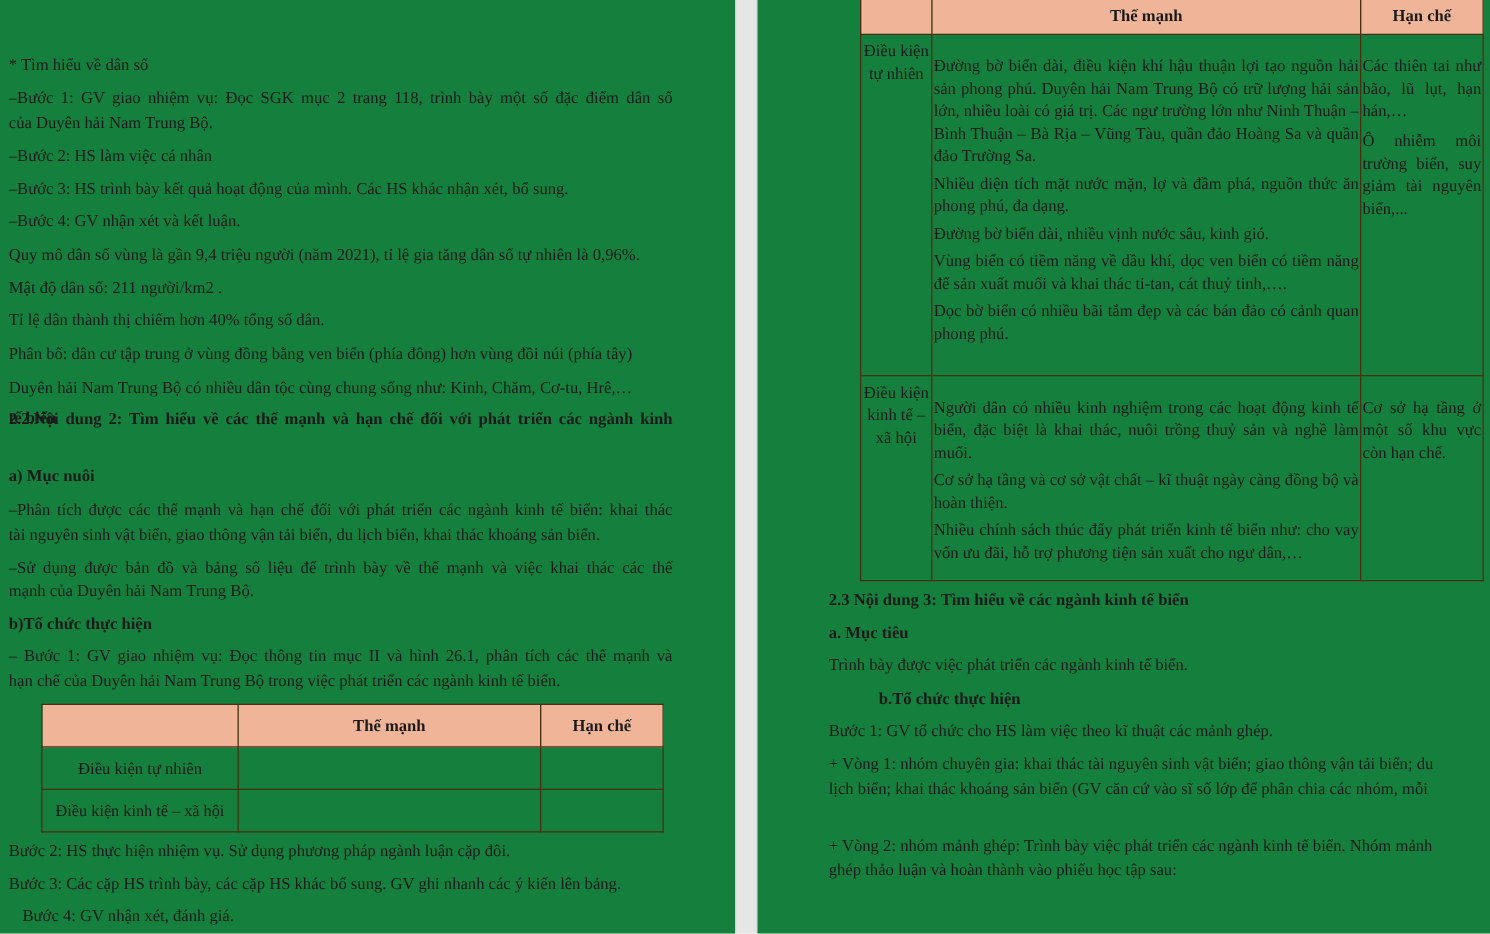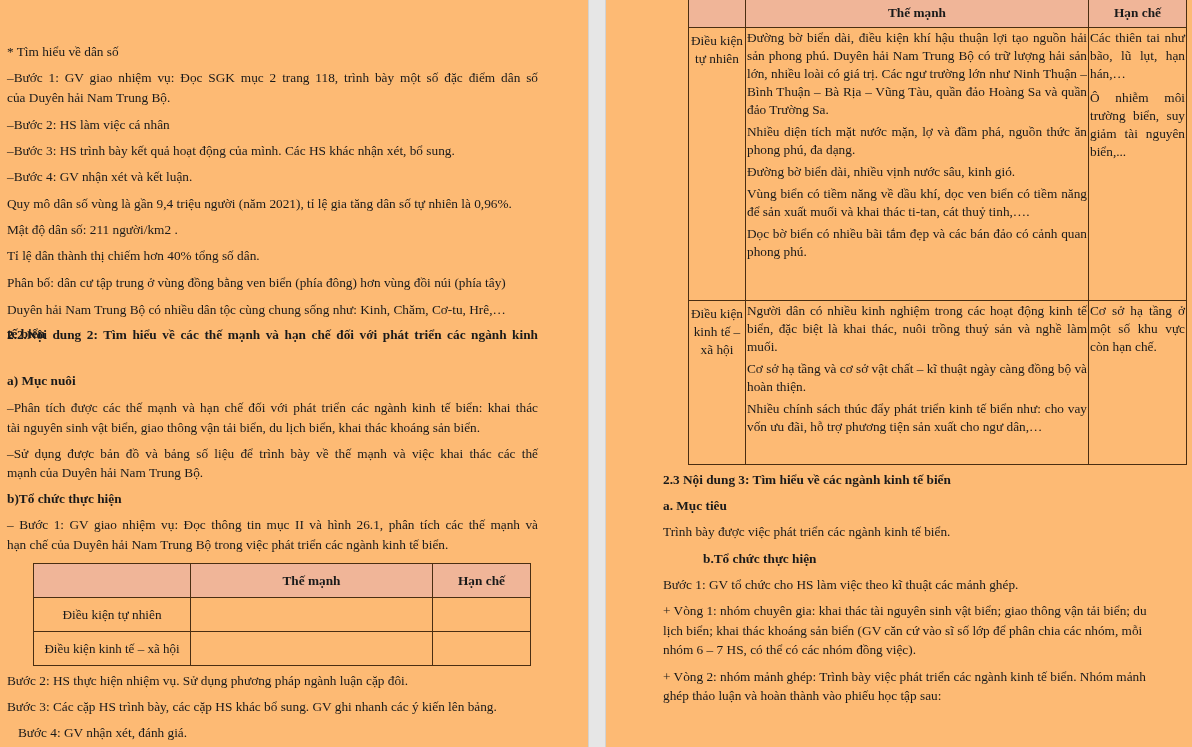--- a/index.html
+++ b/index.html
@@ -1,40 +1,40 @@
 <!DOCTYPE html>
 <html><head>
 <meta charset="utf-8">
 <style>
   * { box-sizing: border-box; margin: 0; padding: 0; }
   html, body { width: 1192px; height: 747px; overflow: hidden; background: #ffffff; }
   body { position: relative; font-family: "Liberation Serif", "DejaVu Serif", serif; color: #1a1a1a; font-size: 13.3px; }
 
-  .page { position: absolute; top: 0; height: 747px; background: #fdba74; overflow: hidden; }
+  .page { position: absolute; top: 0; height: 747px; background: #15803d; overflow: hidden; }
   .page-left { left: 0; width: 588px; }
   .page-right { left: 606px; width: 586px; }
   .gutter { position: absolute; left: 588px; top: 0; width: 18px; height: 747px;
             background: #e6e6e6; border-left: 1px solid #d2d2d2; border-right: 1px solid #d2d2d2; }
 
   .line { position: absolute; white-space: nowrap; line-height: 16px; }
   .just { text-align: justify; text-align-last: justify; white-space: normal; }
   .bold { font-weight: bold; }
 
   table.grid { position: absolute; border-collapse: collapse; table-layout: fixed; }
   table.grid td, table.grid th { border: 1.5px solid #4a2e12; vertical-align: top; }
   table.grid th { background: #f0b598; font-weight: bold; text-align: center; vertical-align: middle; }
   .cell-center { text-align: center; vertical-align: middle !important; }
 
   .t1 th { height: 34px; }
   .t1 td { height: 34px; }
 
   .t2 td { font-size: 13.3px; line-height: 18px; padding: 0 1px; }
   .t2 td p { text-align: justify; margin-bottom: 4px; }
   .t2 td.label { text-align: center; line-height: 18px; padding-top: 4px; }
-  .t2 td.content { padding-top: 1px; }
+  .t2 td.content { padding-top: 16px; }
 </style>
 </head>
 <body>
 
 <div class="page page-left">
   <div class="line" style="left:7px;top:44px;">* Tìm hiểu về dân số</div>
   <div class="line just" style="left:7px;top:70px;width:531px;">–Bước 1: GV giao nhiệm vụ: Đọc SGK mục 2 trang 118, trình bày một số đặc điểm dân số</div>
   <div class="line" style="left:7px;top:90px;">của Duyên hải Nam Trung Bộ.</div>
   <div class="line" style="left:7px;top:117px;">–Bước 2: HS làm việc cá nhân</div>
   <div class="line" style="left:7px;top:143px;">–Bước 3: HS trình bày kết quả hoạt động của mình. Các HS khác nhận xét, bổ sung.</div>
@@ -132,16 +132,15 @@
   </tbody>
     </table>
 
   <div class="line bold" style="left:57px;top:472px;">2.3  Nội dung 3: Tìm hiểu về các ngành kinh tế biển</div>
   <div class="line bold" style="left:57px;top:498px;">a. Mục tiêu</div>
   <div class="line" style="left:57px;top:524px;">Trình bày được việc phát triển các ngành kinh tế biển.</div>
   <div class="line bold" style="left:57px;top:551px;padding-left:40px;">b.Tổ chức thực hiện</div>
   <div class="line" style="left:57px;top:577px;">Bước 1: GV tổ chức cho HS làm việc theo kĩ thuật các mảnh ghép.</div>
   <div class="line" style="left:57px;top:603px;">+ Vòng 1: nhóm chuyên gia: khai thác tài nguyên sinh vật biển; giao thông vận tải biển; du</div>
   <div class="line" style="left:57px;top:623px;">lịch biển; khai thác khoáng sản biển (GV căn cứ vào sĩ số lớp để phân chia các nhóm, mỗi</div>
-  <div class="line" style="left:57px;top:642px;">nhóm 6 – 7 HS, có thể có các nhóm đồng việc).</div>
   <div class="line" style="left:57px;top:669px;">+ Vòng 2: nhóm mảnh ghép: Trình bày việc phát triển các ngành kinh tế biển. Nhóm mảnh</div>
   <div class="line" style="left:57px;top:688px;">ghép thảo luận và hoàn thành vào phiếu học tập sau:</div>
 </div>
 
 </body></html>

